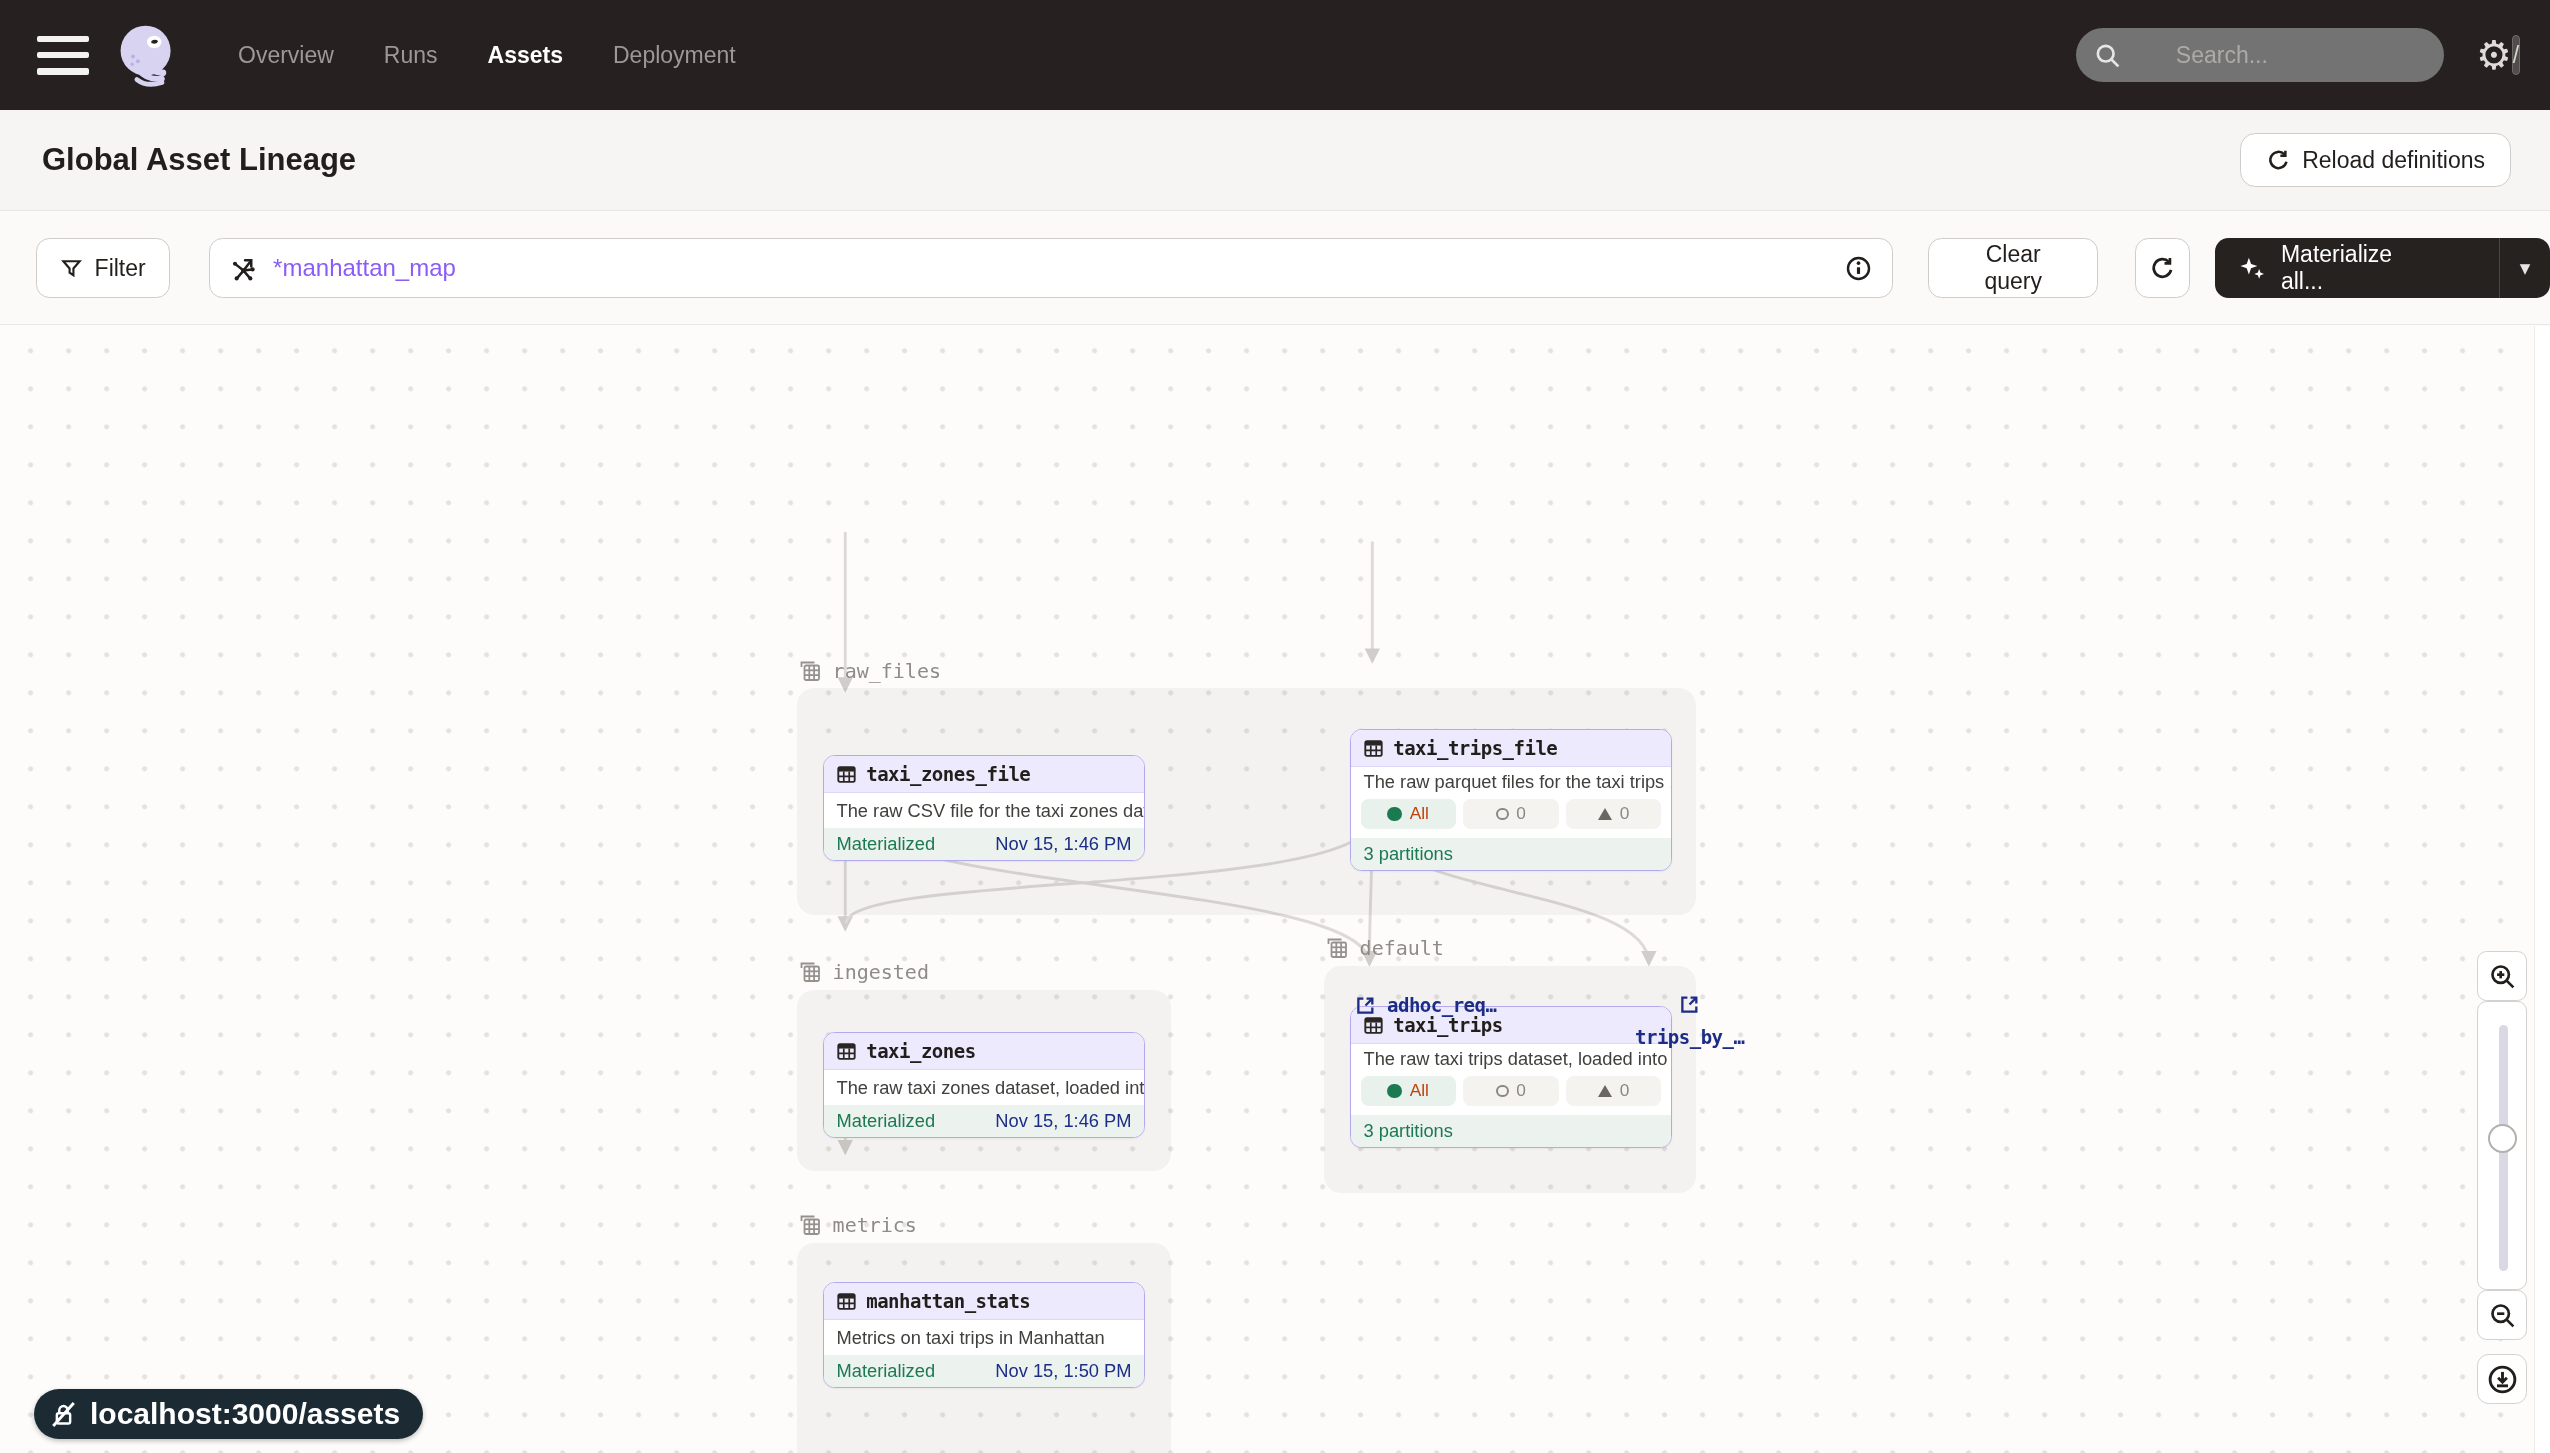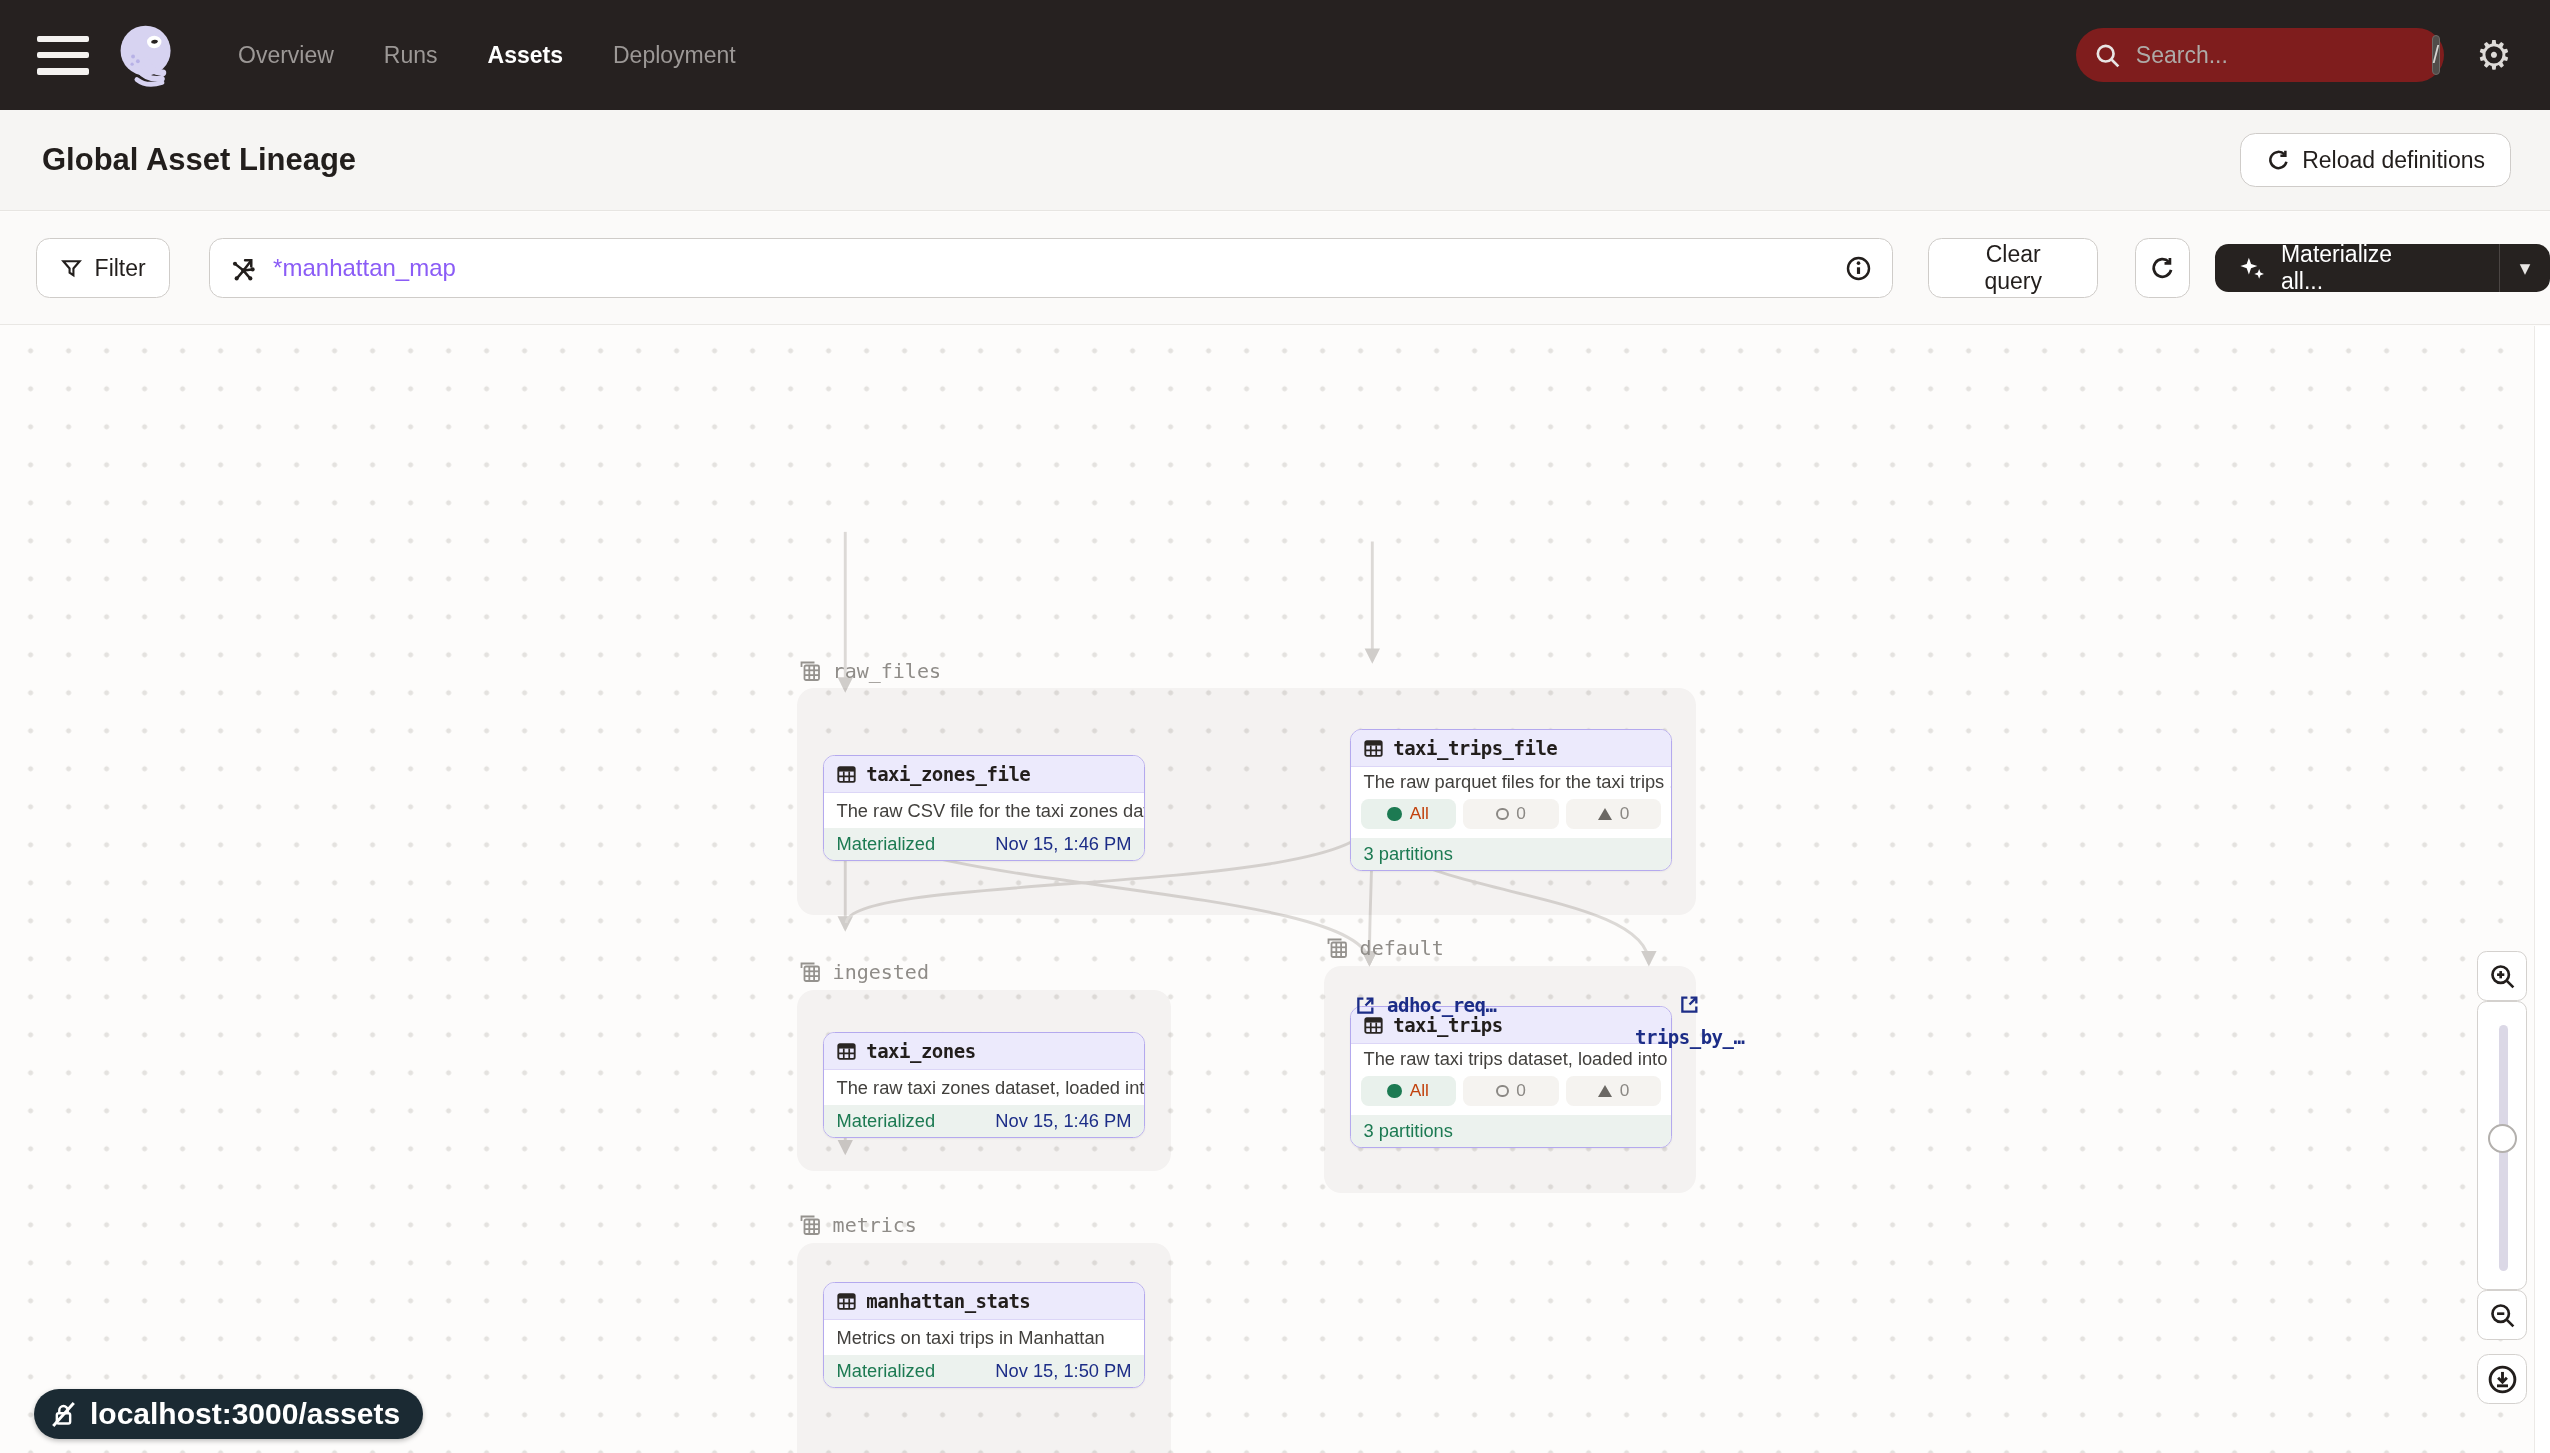--- a/index.html
+++ b/index.html
@@ -11,22 +11,22 @@
   .navbar { position:absolute; left:0; top:0; width:2550px; height:110px; background:#262120;
             display:flex; align-items:center; }
   .hamburger { width:52px; height:39px; margin-left:37px; display:flex; flex-direction:column;
                justify-content:space-between; cursor:pointer; }
   .hamburger span { display:block; height:6.7px; background:#f4f2f0; border-radius:1.9px; }
   .logo { width:75px; height:75px; margin-left:21px; }
   .nav-items { display:flex; gap:50px; margin-left:53px; }
   .nav-item { font-size:23px; color:#9c9896; cursor:pointer; }
   .nav-item.active { color:#ffffff; font-weight:bold; }
   .nav-spacer { flex:1; }
-  .searchbox { width:368px; height:54px; background:#7f1d1d; border-radius:27px; display:flex;
-               align-items:center; padding:0 11.6px 0 17.3px; }
+  .searchbox { width:368px; height:54px; background:#737373; border-radius:27px; display:flex;
+               align-items:center; padding:0 11.6px 0 17.3px;gap:40px; }
   .searchbox input { flex:1; background:transparent; border:0; outline:none; color:#e8e6e4;
                      font-size:23px; margin-left:13.5px; font-family:"Liberation Sans",sans-serif; }
   .searchbox input::placeholder { color:#aeaaa7; }
   .slash-badge { width:44px; height:40px; border-radius:8.7px; background:#514d4a; border:1px solid #6e6a66;
                  color:#d8d5d2; font-size:23px; display:flex; align-items:center; justify-content:center; }
   .gear { width:58px; margin:0 27px 0 21px; text-align:center; font-size:40px; color:#dedbd8;
           line-height:110px; cursor:pointer; }
 
   
   .page-header { position:absolute; left:0; top:110px; width:2550px; height:101px; background:#f6f5f3;
@@ -40,21 +40,21 @@
   
   .toolbar { position:absolute; left:0; top:212px; width:2550px; height:113px; background:#fbfaf9;
              border-bottom:1px solid #e9e7e4; display:flex; align-items:center; }
   .filter-btn { height:60px; padding:0 23px; margin-left:36px; }
   .query-wrap { position:relative; height:60px; width:1762px; margin-left:39px; background:#fff;
                 border:1px solid #cfccc9; border-radius:13.5px; display:flex; align-items:center; padding:0 19px; }
   .query-wrap input { flex:1; border:0; outline:none; font-size:24px; color:#8b5cf6; margin-left:15.4px;
                       font-family:"Liberation Sans",sans-serif; }
   .clear-btn { height:60px; padding:0 27px; margin-left:35px; }
   .refresh-btn { height:60px; width:58px; margin-left:37px; }
-  .materialize { height:48px; margin-left:25px; background:#262220; border-radius:13.5px; display:flex;
+  .materialize { height:60px; margin-left:25px; background:#262220; border-radius:13.5px; display:flex;
                  align-items:stretch; color:#fff; cursor:pointer;gap:48px; }
   .materialize .main { display:flex; align-items:center; gap:13.5px; padding:0 23px; font-size:23px; }
   .materialize .caret { width:54px; display:flex; align-items:center; justify-content:center;
                         border-left:1px solid #4a4543; font-size:21px; color:#e8e6e4; }
 
   
   .canvas { position:absolute; left:0; top:326px; width:2550px; height:1128px; background:#fdfcfb;
             background-image:radial-gradient(circle, #e4e2df 2.5px, transparent 2.6px);
             background-size:38px 38px; background-position:11.6px 5.8px; }
   .edge-svg { position:absolute; left:0; top:-326px; width:2550px; height:1453px; pointer-events:none; }

